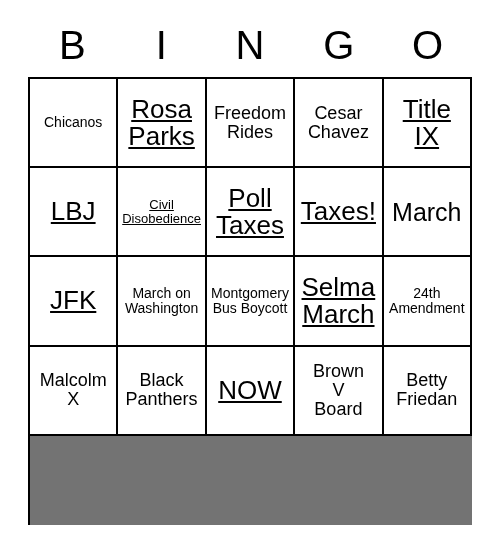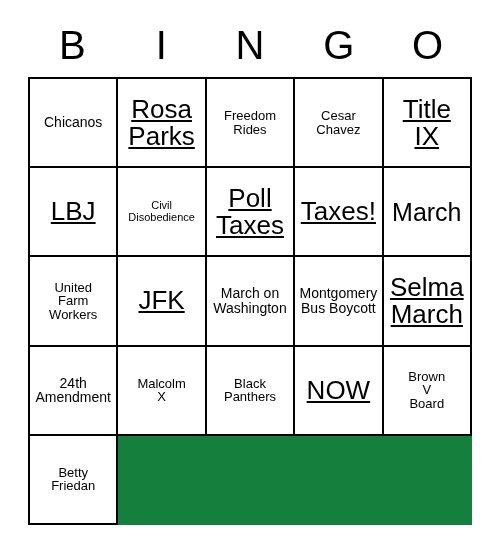--- a/index.html
+++ b/index.html
@@ -45,21 +45,21 @@
   
   .grid {
     width: 444px;
     height: 448px;
     margin-top: 5px;
     display: grid;
     grid-template-columns: repeat(5, 1fr);
     grid-template-rows: repeat(5, 1fr);
     border-top: 2px solid #000000;
     border-left: 2px solid #000000;
-    background: #15803d;
+    background: #737373;
   }
 
   .cell {
     border-right: 2px solid #000000;
     border-bottom: 2px solid #000000;
     display: flex;
     align-items: center;
     justify-content: center;
     text-align: center;
     padding: 2px 3px;
@@ -73,23 +73,23 @@
     font-family: "Liberation Sans", sans-serif;
     font-weight: 400;
     display: block;
     width: 100%;
     word-wrap: break-word;
   }
 
   
   .size-xl  { font-size: 26px; text-decoration: underline; }
   .size-lg  { font-size: 25px; }
-  .size-md  { font-size: 13px; }
+  .size-md  { font-size: 18px; }
   .size-sm  { font-size: 14px; }
-  .size-xs  { font-size: 11px; }
+  .size-xs  { font-size: 13px; text-decoration: underline; }
 </style>
 </head>
 <body>
 
 <div class="card">
 
   <div class="header-row">
     <div class="header-cell">B</div>
     <div class="header-cell">I</div>
     <div class="header-cell">N</div>
@@ -122,23 +122,20 @@
       <div class="cell">
         <span class="cell-text size-xl">Poll<br>Taxes</span>
       </div>
       <div class="cell">
         <span class="cell-text size-xl">Taxes!</span>
       </div>
       <div class="cell">
         <span class="cell-text size-lg">March</span>
       </div>
       <div class="cell">
-        <span class="cell-text size-md">United<br>Farm<br>Workers</span>
-      </div>
-      <div class="cell">
         <span class="cell-text size-xl">JFK</span>
       </div>
       <div class="cell">
         <span class="cell-text size-sm">March on<br>Washington</span>
       </div>
       <div class="cell">
         <span class="cell-text size-sm">Montgomery<br>Bus Boycott</span>
       </div>
       <div class="cell">
         <span class="cell-text size-xl">Selma<br>March</span>

